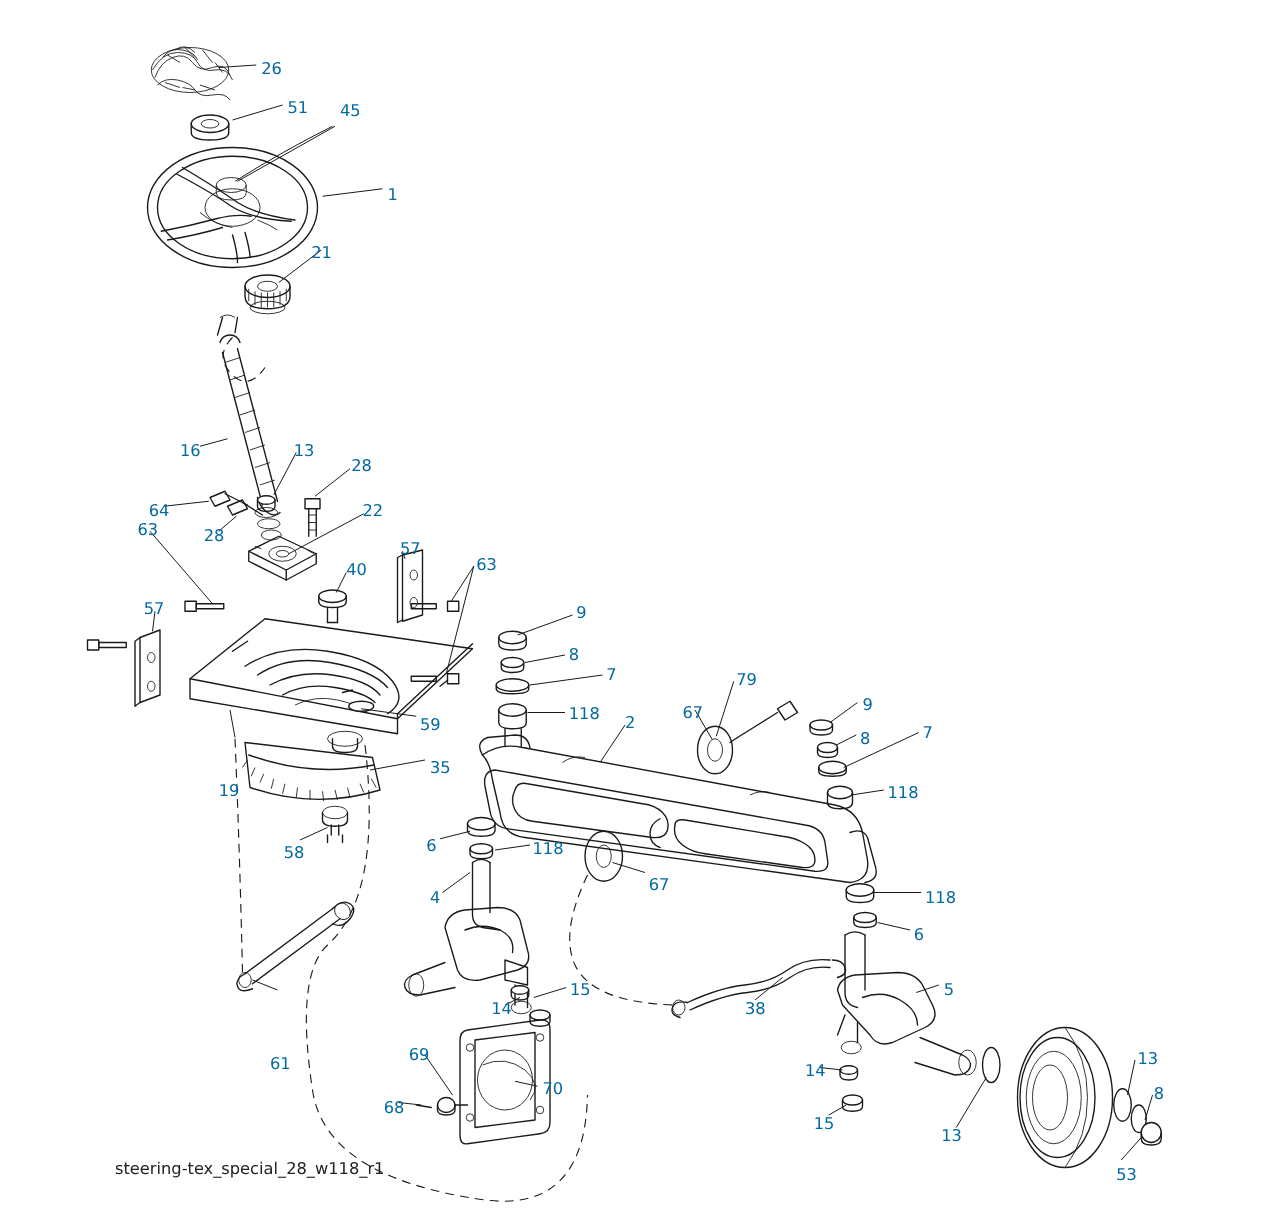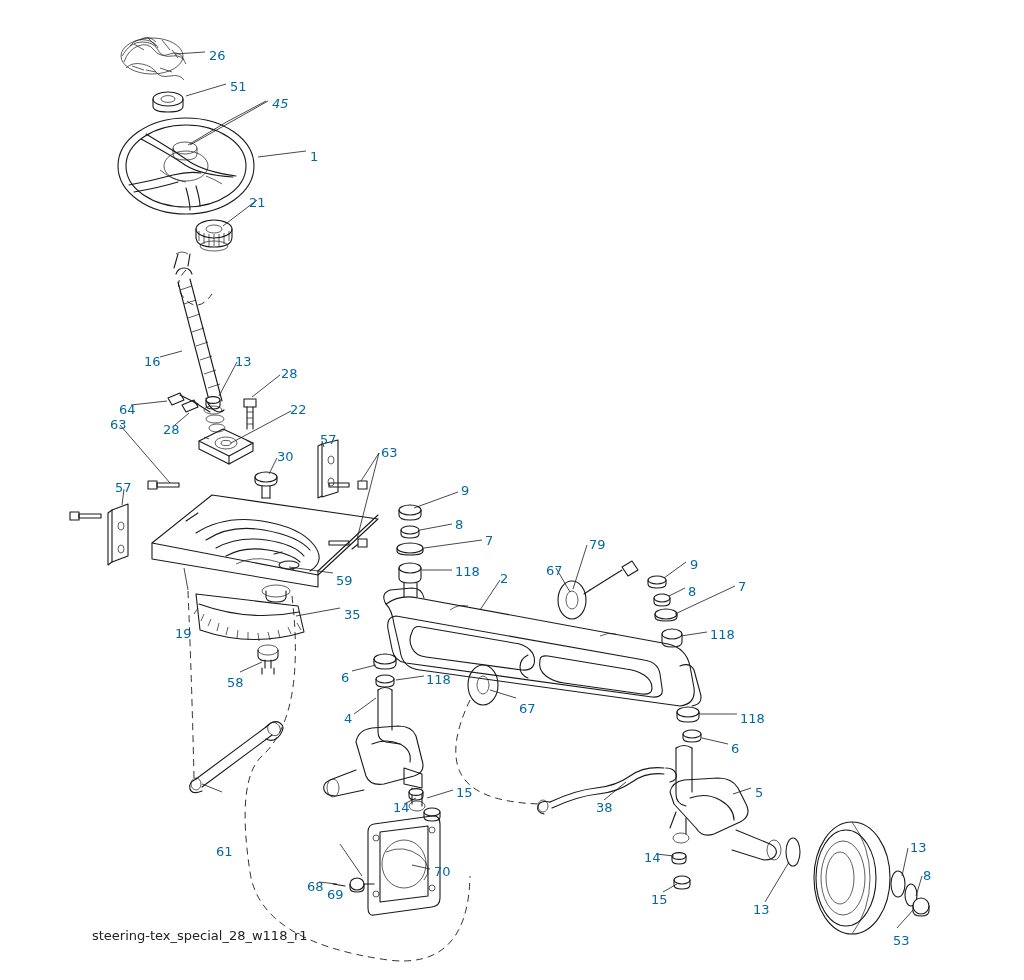--- a/index.html
+++ b/index.html
@@ -382,33 +382,33 @@
     <path class="lead" d="M319 882 l18 2"></path>
     <path class="lead" d="M663 892 l14 -8"></path>
     <path class="lead" d="M765 902 l24 -40"></path>
     <path class="lead" d="M897 928 l16 -18"></path>
   </g>
 </svg>
 
 <div id="callouts">
     <div class="lbl" style="left: 209px; top: 49px;">26</div>
     <div class="lbl" style="left: 230px; top: 80px;">51</div>
-    <div class="lbl" style="left: 272px; top: 97px; font-style: italic;">45</div>
+    <div class="lbl" style="left: 272px; top: 83px;">45</div>
     <div class="lbl" style="left: 310px; top: 150px;">1</div>
     <div class="lbl" style="left: 249px; top: 196px;">21</div>
     <div class="lbl" style="left: 144px; top: 355px;">16</div>
     <div class="lbl" style="left: 235px; top: 355px;">13</div>
     <div class="lbl" style="left: 281px; top: 367px;">28</div>
     <div class="lbl" style="left: 119px; top: 403px;">64</div>
     <div class="lbl" style="left: 290px; top: 403px;">22</div>
     <div class="lbl" style="left: 110px; top: 418px;">63</div>
     <div class="lbl" style="left: 163px; top: 423px;">28</div>
     <div class="lbl" style="left: 320px; top: 433px;">57</div>
     <div class="lbl" style="left: 381px; top: 446px;">63</div>
-    <div class="lbl" style="left: 277px; top: 450px;">30</div>
+    <div class="lbl" style="left: 277px; top: 450px;">40</div>
     <div class="lbl" style="left: 115px; top: 481px;">57</div>
     <div class="lbl" style="left: 461px; top: 484px;">9</div>
     <div class="lbl" style="left: 455px; top: 518px;">8</div>
     <div class="lbl" style="left: 485px; top: 534px;">7</div>
     <div class="lbl" style="left: 589px; top: 538px;">79</div>
     <div class="lbl" style="left: 455px; top: 565px;">118</div>
     <div class="lbl" style="left: 546px; top: 564px;">67</div>
     <div class="lbl" style="left: 690px; top: 558px;">9</div>
     <div class="lbl" style="left: 336px; top: 574px;">59</div>
     <div class="lbl" style="left: 500px; top: 572px;">2</div>
@@ -423,21 +423,21 @@
     <div class="lbl" style="left: 519px; top: 702px;">67</div>
     <div class="lbl" style="left: 344px; top: 712px;">4</div>
     <div class="lbl" style="left: 740px; top: 712px;">118</div>
     <div class="lbl" style="left: 731px; top: 742px;">6</div>
     <div class="lbl" style="left: 216px; top: 798px; margin-top: 47px;">61</div>
     <div class="lbl" style="left: 456px; top: 786px;">15</div>
     <div class="lbl" style="left: 393px; top: 801px;">14</div>
     <div class="lbl" style="left: 755px; top: 786px;">5</div>
     <div class="lbl" style="left: 596px; top: 801px;">38</div>
     <div class="lbl" style="left: 910px; top: 841px;">13</div>
-    <div class="lbl" style="left: 327px; top: 888px; text-align: right;">69</div>
+    <div class="lbl" style="left: 327px; top: 838px; text-align: right;">69</div>
     <div class="lbl" style="left: 644px; top: 851px;">14</div>
     <div class="lbl" style="left: 923px; top: 869px;">8</div>
     <div class="lbl" style="left: 434px; top: 865px;">70</div>
     <div class="lbl" style="left: 307px; top: 880px;">68</div>
     <div class="lbl" style="left: 651px; top: 893px;">15</div>
     <div class="lbl" style="left: 753px; top: 903px;">13</div>
     <div class="lbl" style="left: 893px; top: 934px;">53</div>
   </div>
 
 <div class="caption">steering-tex_special_28_w118_r1</div>

